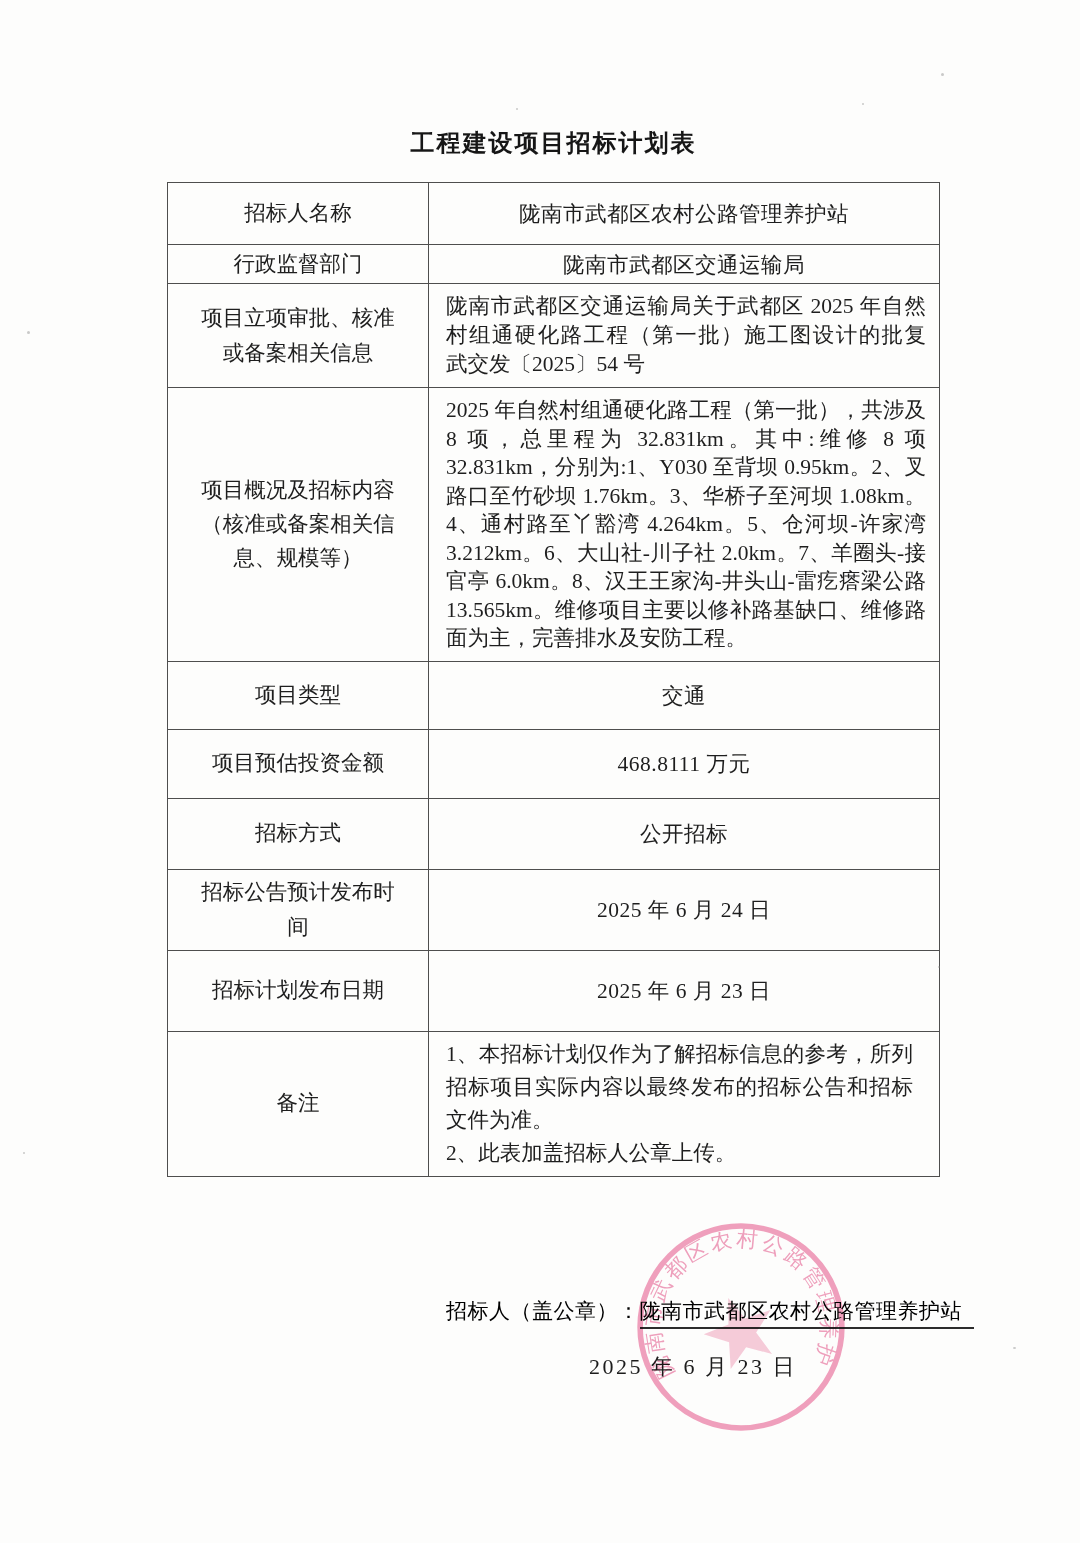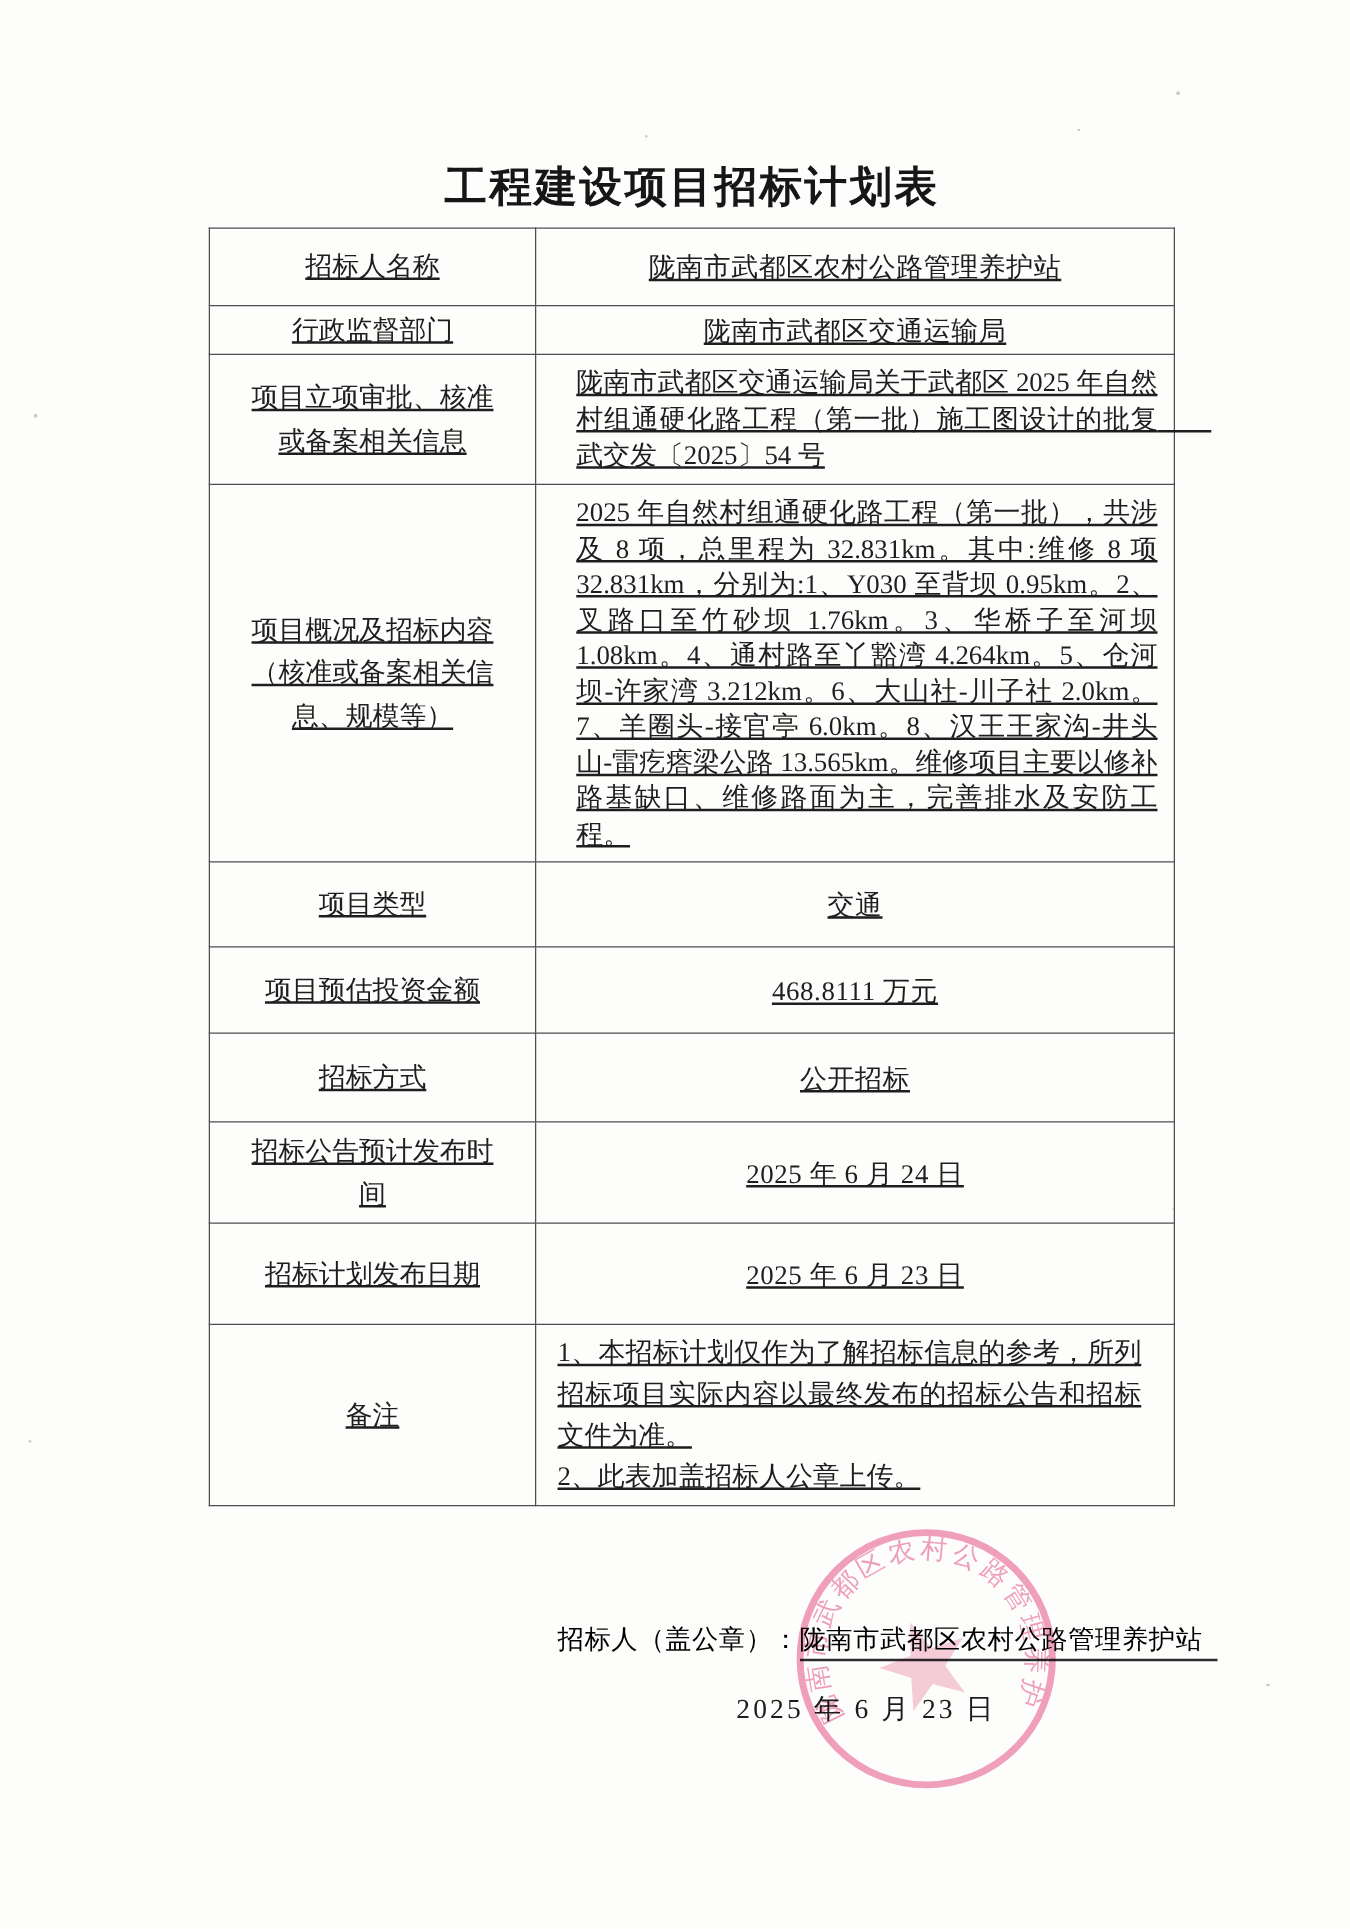--- a/index.html
+++ b/index.html
@@ -9,45 +9,45 @@
     width:1080px; height:1543px;
     background:#fdfdfc;
     overflow:hidden;
     color:#1e1e1e;
     font-family:"Liberation Serif","DejaVu Serif",serif;
   }
   .doc-title {
     position:absolute; top:127px; left:167px; width:773px;
     text-align:center;
     font-family:"DejaVu Sans","Liberation Sans",sans-serif;
-    font-size:34px; font-weight:700; letter-spacing:2px;
+    font-size:24px; font-weight:700; letter-spacing:2px;
     color:#161616;
   }
   table.bid-table {
     position:absolute; left:167px; top:182px; width:773px;
-    border-collapse:collapse; table-layout:fixed;text-decoration:underline;
+    border-collapse:collapse; table-layout:fixed;
   }
   .bid-table td {
     border:1px solid #4e4e4e;
     color:#1e1e1e;
   }
   td.cell-label {
     text-align:center; vertical-align:middle;
     font-size:21.5px; line-height:1.6;
     padding:0 26px;
   }
   td.cell-value {
     text-align:center; vertical-align:middle;
     font-size:21.5px; letter-spacing:0.5px;
     padding:0 12px;
   }
   td.cell-para {
     text-align:justify; vertical-align:middle;
     font-size:21.5px;
-    padding:8px 13px 8px 32px;
+    padding:8px 13px 8px 17px;
   }
   td.para-approval { line-height:29px; }
   td.para-overview { line-height:28.5px; }
   td.cell-remarks {
     vertical-align:middle;
     font-size:21.5px; line-height:33px;
     text-align:justify;
     padding:6px 26px 6px 17px;
   }
   .sign-line {

